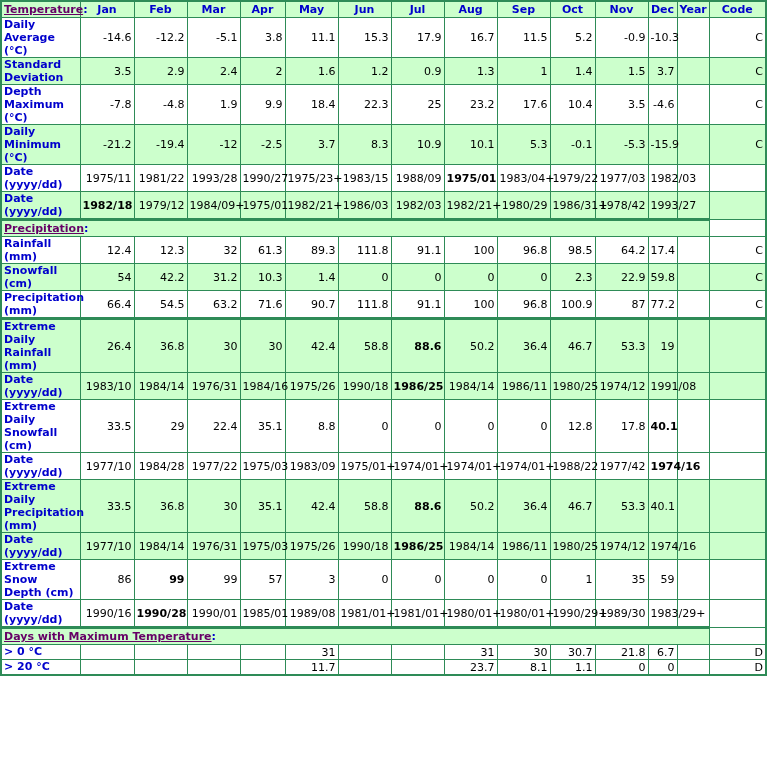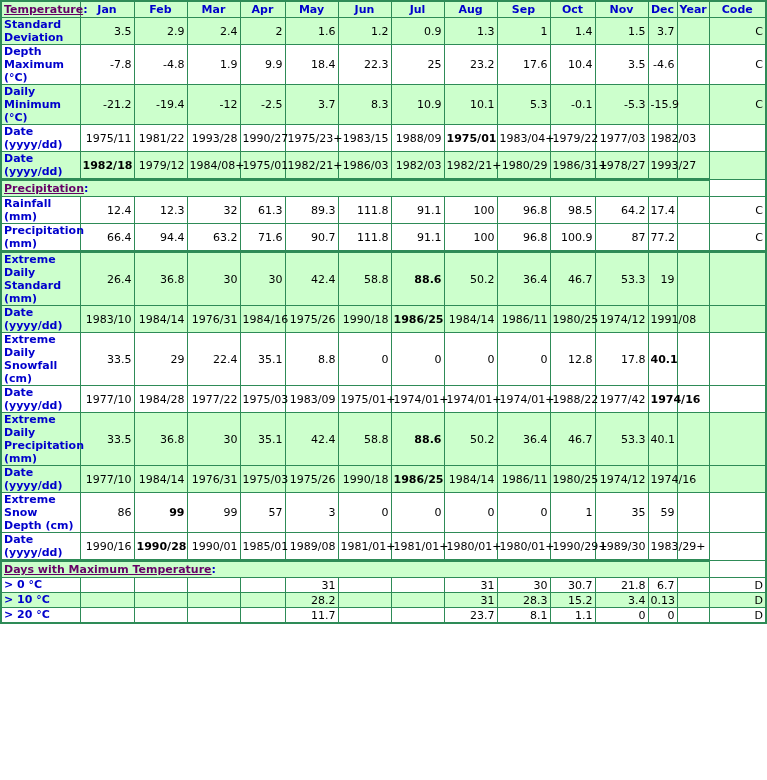--- a/index.html
+++ b/index.html
@@ -52,20 +52,37 @@
         <th>Jun</th>
         <th>Jul</th>
         <th>Aug</th>
         <th>Sep</th>
         <th>Oct</th>
         <th>Nov</th>
         <th>Dec</th>
         <th>Year</th>
         <th>Code</th>
       </tr>
+      <tr class="w h2">
+        <td class="lbl">Daily Average (°C)</td>
+        <td class="v">-14.6</td>
+        <td class="v">-12.2</td>
+        <td class="v">-5.1</td>
+        <td class="v">3.8</td>
+        <td class="v">11.1</td>
+        <td class="v">15.3</td>
+        <td class="v">17.9</td>
+        <td class="v">16.7</td>
+        <td class="v">11.5</td>
+        <td class="v">5.2</td>
+        <td class="v">-0.9</td>
+        <td class="v">-10.3</td>
+        <td class="v"></td>
+        <td class="v code">C</td>
+      </tr>
       <tr class="g h2">
         <td class="lbl">Standard Deviation</td>
         <td class="v">3.5</td>
         <td class="v">2.9</td>
         <td class="v">2.4</td>
         <td class="v">2</td>
         <td class="v">1.6</td>
         <td class="v">1.2</td>
         <td class="v">0.9</td>
         <td class="v">1.3</td>
@@ -124,29 +141,29 @@
         <td class="v">1979/22</td>
         <td class="v">1977/03</td>
         <td class="v">1982/03</td>
         <td class="v"></td>
         <td class="v code"></td>
       </tr>
       <tr class="g h2">
         <td class="lbl">Date (yyyy/dd)</td>
         <td class="v b">1982/18</td>
         <td class="v">1979/12</td>
-        <td class="v">1984/08+</td>
+        <td class="v">1984/09+</td>
         <td class="v">1975/01</td>
         <td class="v">1982/21+</td>
         <td class="v">1986/03</td>
         <td class="v">1982/03</td>
         <td class="v">1982/21+</td>
         <td class="v">1980/29</td>
         <td class="v">1986/31+</td>
-        <td class="v">1978/27</td>
+        <td class="v">1978/42</td>
         <td class="v">1993/27</td>
         <td class="v"></td>
         <td class="v code"></td>
       </tr>
       <tr class="sec thick">
         <td colspan="14"><span class="sect">Precipitation</span><span class="colon">:</span></td>
       </tr>
       <tr class="w h1">
         <td class="lbl">Rainfall (mm)</td>
         <td class="v">12.4</td>
@@ -157,39 +174,56 @@
         <td class="v">111.8</td>
         <td class="v">91.1</td>
         <td class="v">100</td>
         <td class="v">96.8</td>
         <td class="v">98.5</td>
         <td class="v">64.2</td>
         <td class="v">17.4</td>
         <td class="v"></td>
         <td class="v code">C</td>
       </tr>
+      <tr class="g h2">
+        <td class="lbl">Snowfall (cm)</td>
+        <td class="v">54</td>
+        <td class="v">42.2</td>
+        <td class="v">31.2</td>
+        <td class="v">10.3</td>
+        <td class="v">1.4</td>
+        <td class="v">0</td>
+        <td class="v">0</td>
+        <td class="v">0</td>
+        <td class="v">0</td>
+        <td class="v">2.3</td>
+        <td class="v">22.9</td>
+        <td class="v">59.8</td>
+        <td class="v"></td>
+        <td class="v code">C</td>
+      </tr>
       <tr class="w h2">
         <td class="lbl">Precipitation (mm)</td>
         <td class="v">66.4</td>
-        <td class="v">94.4</td>
+        <td class="v">54.5</td>
         <td class="v">63.2</td>
         <td class="v">71.6</td>
         <td class="v">90.7</td>
         <td class="v">111.8</td>
         <td class="v">91.1</td>
         <td class="v">100</td>
         <td class="v">96.8</td>
         <td class="v">100.9</td>
         <td class="v">87</td>
         <td class="v">77.2</td>
         <td class="v"></td>
         <td class="v code">C</td>
       </tr>
       <tr class="g h2 thick">
-        <td class="lbl">Extreme Daily Standard (mm)</td>
+        <td class="lbl">Extreme Daily Rainfall (mm)</td>
         <td class="v">26.4</td>
         <td class="v">36.8</td>
         <td class="v">30</td>
         <td class="v">30</td>
         <td class="v">42.4</td>
         <td class="v">58.8</td>
         <td class="v b">88.6</td>
         <td class="v">50.2</td>
         <td class="v">36.4</td>
         <td class="v">46.7</td>
@@ -330,37 +364,20 @@
         <td class="v"></td>
         <td class="v"></td>
         <td class="v">31</td>
         <td class="v">30</td>
         <td class="v">30.7</td>
         <td class="v">21.8</td>
         <td class="v">6.7</td>
         <td class="v"></td>
         <td class="v code">D</td>
       </tr>
-      <tr class="g h1">
-        <td class="lbl">&gt; 10 °C</td>
-        <td class="v"></td>
-        <td class="v"></td>
-        <td class="v"></td>
-        <td class="v"></td>
-        <td class="v">28.2</td>
-        <td class="v"></td>
-        <td class="v"></td>
-        <td class="v">31</td>
-        <td class="v">28.3</td>
-        <td class="v">15.2</td>
-        <td class="v">3.4</td>
-        <td class="v">0.13</td>
-        <td class="v"></td>
-        <td class="v code">D</td>
-      </tr>
       <tr class="w h1">
         <td class="lbl">&gt; 20 °C</td>
         <td class="v"></td>
         <td class="v"></td>
         <td class="v"></td>
         <td class="v"></td>
         <td class="v">11.7</td>
         <td class="v"></td>
         <td class="v"></td>
         <td class="v">23.7</td>

